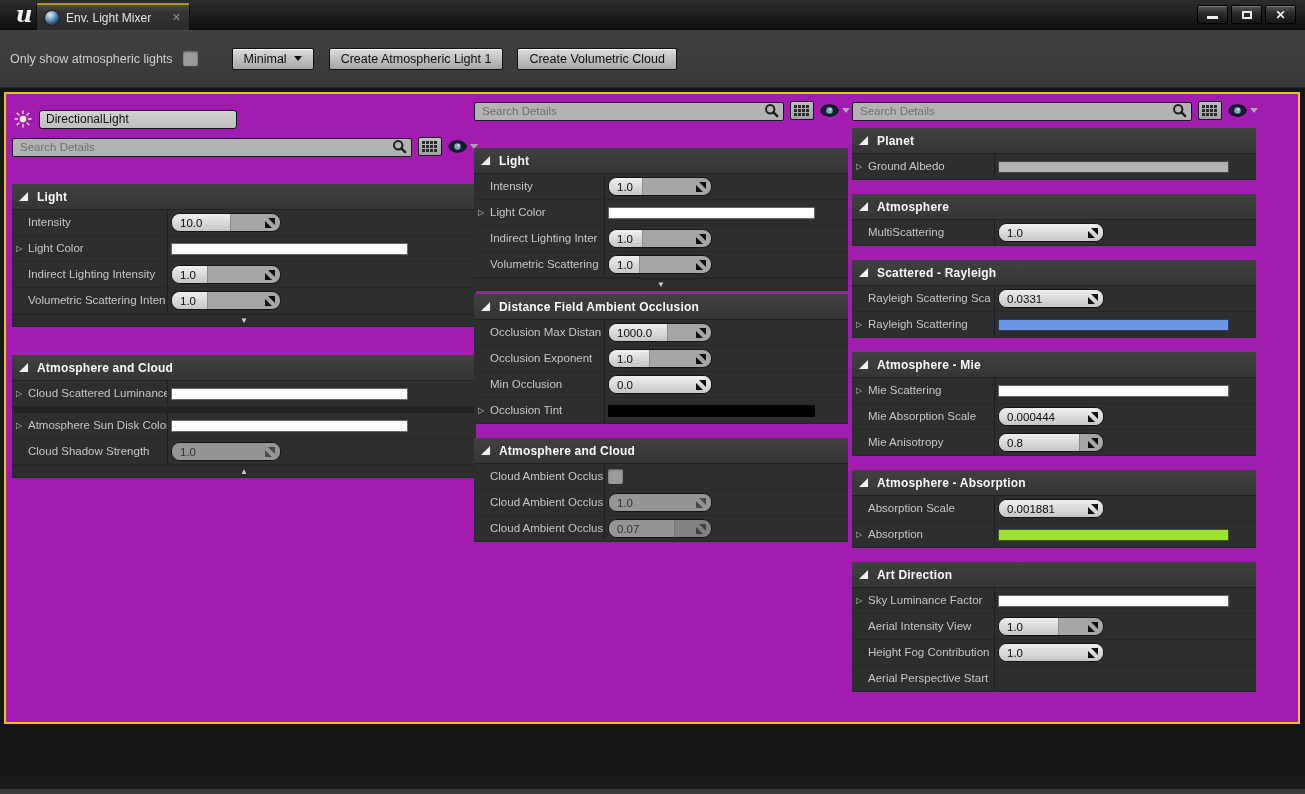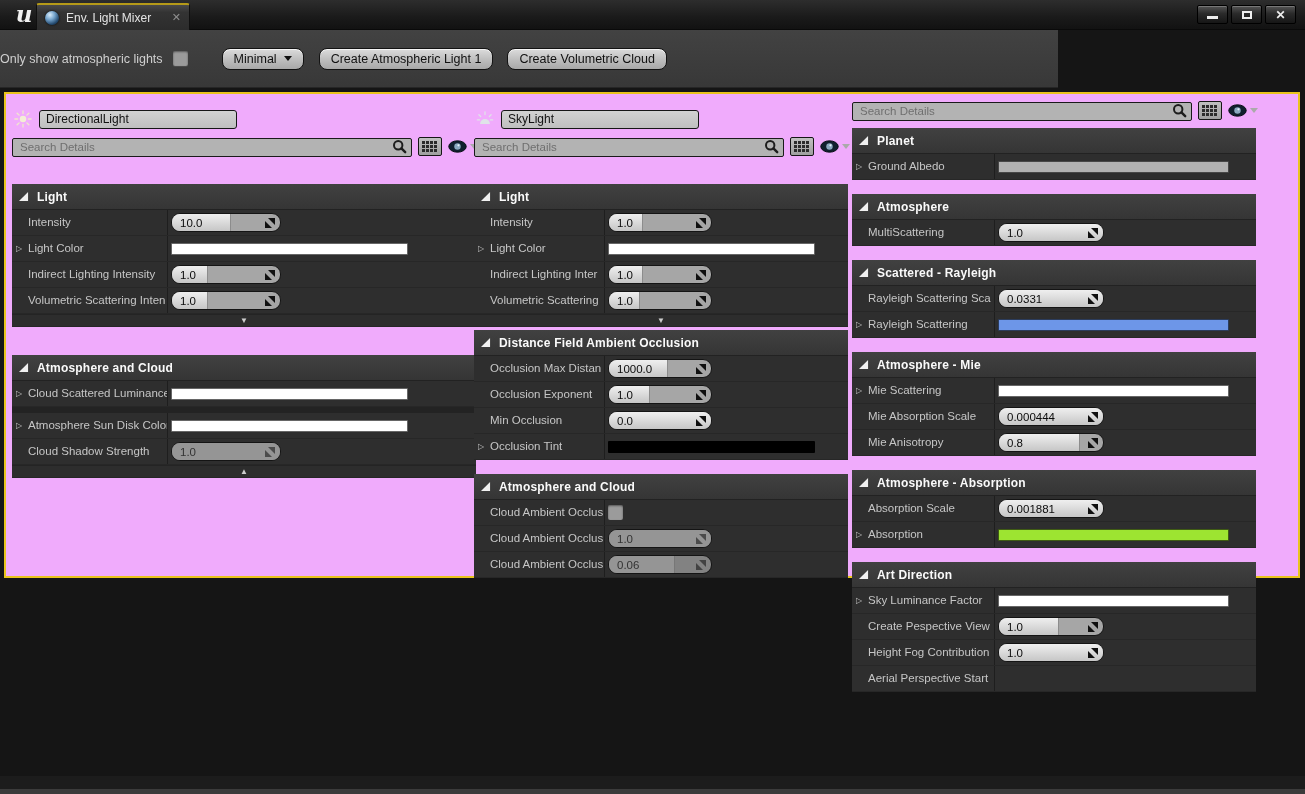--- a/index.html
+++ b/index.html
@@ -40,45 +40,45 @@
     width:31px; height:19px; border:1px solid #000; border-radius:2px;
     background:linear-gradient(180deg,#555 0%,#2a2a2a 45%,#161616 100%);
     box-shadow:inset 0 1px 0 #777;
     display:flex; align-items:center; justify-content:center; color:#eee;
   }
   .glyph-min { width:11px; height:3px; background:#eee; margin-top:6px; }
   .glyph-max { width:10px; height:8px; border:2px solid #eee; }
   .glyph-close { font-size:12px; font-weight:bold; line-height:12px; }
   
   .toolbar {
-    position:absolute; left:0; top:30px; width:1058px; height:58px;
+    position:absolute; left:0; top:30px; width:1305px; height:58px;
     background:linear-gradient(180deg,#424242,#383838);
     border-bottom:1px solid #262626;
-    display:flex; align-items:center; 
+    display:flex; align-items:center; padding-left:10px;
   }
   .tb-label { font-size:12.5px; color:#cfcfcf; }
   .tb-check {
     width:15px; height:15px; margin-left:10px; border-radius:2px;
     background:#9b9b9b; box-shadow:inset 0 1px 2px rgba(0,0,0,.45), 0 1px 0 rgba(255,255,255,.08);
   }
   .tb-btn {
-    height:22px; border:1px solid #131313; border-radius:8px;
+    height:22px; border:1px solid #131313; border-radius:2px;
     background:linear-gradient(180deg,#dcdcdc 0%,#bdbdbd 55%,#a8a8a8 100%);
     box-shadow:inset 0 1px 0 #f4f4f4;
     color:#101010; font-size:12.5px; display:flex; align-items:center; padding:0 11px; gap:7px;
     white-space:nowrap;
   }
   .tb-btn.mode { margin-left:34px; }
   .tb-btn.atm { margin-left:15px; }
   .tb-btn.vol { margin-left:14px; }
   .caret-down { width:0; height:0; border-left:4px solid transparent; border-right:4px solid transparent; border-top:5px solid #111; }
   
   .panel {
-    position:absolute; left:4px; top:92px; width:1296px; height:486px;
-    border:2px solid #e9c41c; background:#f0abfc;
+    position:absolute; left:4px; top:92px; width:1296px; height:632px;
+    border:2px solid #e9c41c; background:#a21caf;
   }
   .footer-strip { position:absolute; left:0; bottom:0; width:1305px; height:18px; background:#1c1c1c; border-bottom:5px solid #3b3b3b; }
   .column { position:absolute; top:0; bottom:0; }
   .column[data-col="directional-light"] { left:6px;  width:464px; --labelw:156px; --numw:110px; --colw:237px; }
   .column[data-col="sky-light"]         { left:468px; width:374px; --labelw:131px; --numw:104px; --colw:207px; }
   .column[data-col="sky-atmosphere"]    { left:846px; width:404px; --labelw:143px; --numw:106px; --colw:231px; }
   .col-header { display:flex; align-items:center; margin:14px 0 0 2px; height:22px; gap:7px; }
   .name-field {
     width:198px; height:19px; border:1px solid #161616; border-radius:3px;
     background:linear-gradient(180deg,#d2d2d2,#bfbfbf);
@@ -338,35 +338,20 @@
                   </svg>
                 </span>
               </div>
             </div>
           </div>
           <div class="exp-bar">▲</div>
         </div>
       </div>
     </div>
     <div class="column" data-col="sky-light">
-      <div class="col-header">
-        <span class="ic" style="display: inline-flex; align-items: center;">
-          <svg viewBox="0 0 20 20" width="18" height="18">
-            <g stroke="#dfe3e8" stroke-width="1.4" stroke-linecap="round">
-              <line x1="10" y1="2" x2="10" y2="5"></line>
-              <line x1="3.2" y1="5.2" x2="5.2" y2="7.2"></line>
-              <line x1="16.8" y1="5.2" x2="14.8" y2="7.2"></line>
-              <line x1="1.5" y1="11" x2="4" y2="11"></line>
-              <line x1="16" y1="11" x2="18.5" y2="11"></line>
-            </g>
-            <path d="M4.5 15.5 a5.5 5.5 0 0 1 11 0 z" fill="#dfe3e8"></path>
-          </svg>
-        </span>
-        <input class="name-field" type="text" value="SkyLight" style="">
-      </div>
       <div class="search-row">
         <div class="search-box"><input class="search-input" type="text" placeholder="Search Details" style=""><span class="ic search-mag" style="display: inline-flex; align-items: center; position: absolute;">
             <svg viewBox="0 0 15 15" width="15" height="15">
               <circle cx="6.2" cy="6.2" r="4.2" fill="none" stroke="#1d1d1d" stroke-width="2"></circle>
               <line x1="9.4" y1="9.4" x2="13.2" y2="13.2" stroke="#1d1d1d" stroke-width="2.4" stroke-linecap="round"></line>
             </svg>
           </span></div>
         <div class="grid-btn">
           <span class="ic" style="display: inline-flex; align-items: center;">
             <svg viewBox="0 0 16 12" width="16" height="12">
@@ -552,21 +537,21 @@
                   </svg>
                 </span>
               </div>
             </div>
           </div>
           <div class="row">
             <div class="row-label">Cloud Ambient Occlus</div>
             <div class="row-value">
               <div class="spin disabled">
                 <div class="fill" style="width: 65%;"></div>
-                <span class="val">0.06</span>
+                <span class="val">0.07</span>
                 <span class="ic drag" style="display: inline-flex; align-items: center; position: absolute;">
                   <svg viewBox="0 0 10 10" width="10" height="10">
                     <polygon points="3,0 10,0 10,7" fill="#101010"></polygon>
                     <polygon points="0,3 0,10 7,10" fill="#101010"></polygon>
                   </svg>
                 </span>
               </div>
             </div>
           </div>
         </div>
@@ -772,21 +757,21 @@
             </span>
             <span class="sec-title">Art Direction</span>
           </div>
           <div class="row">
             <div class="row-label has-exp"><span class="exp-arrow">▷</span>Sky Luminance Factor</div>
             <div class="row-value">
               <div class="swatch" style="background: rgb(255, 255, 255);"></div>
             </div>
           </div>
           <div class="row">
-            <div class="row-label">Create Pespective View</div>
+            <div class="row-label">Aerial Intensity View</div>
             <div class="row-value">
               <div class="spin">
                 <div class="fill" style="width: 58%;"></div>
                 <span class="val">1.0</span>
                 <span class="ic drag" style="display: inline-flex; align-items: center; position: absolute;">
                   <svg viewBox="0 0 10 10" width="10" height="10">
                     <polygon points="3,0 10,0 10,7" fill="#101010"></polygon>
                     <polygon points="0,3 0,10 7,10" fill="#101010"></polygon>
                   </svg>
                 </span>

